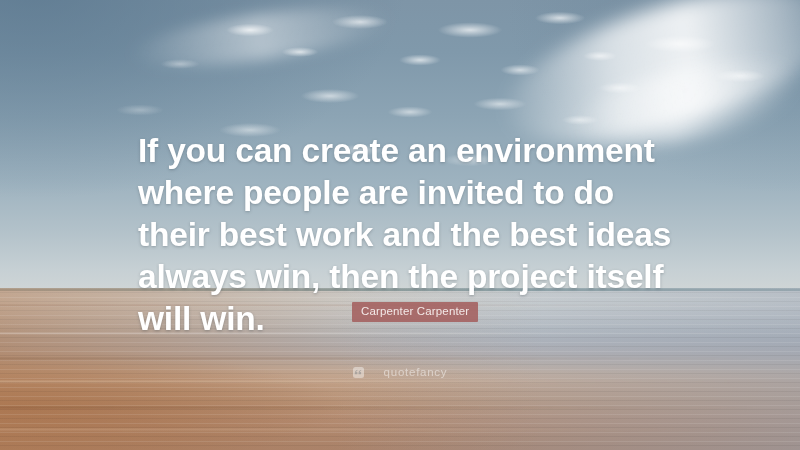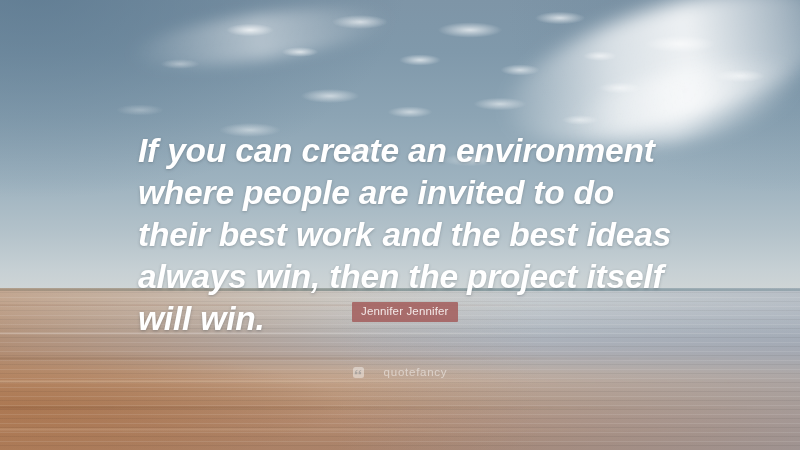--- a/index.html
+++ b/index.html
@@ -154,21 +154,20 @@
   .quote {
     position:absolute;
     left:138px; top:130px;
     width:545px;
     color:#ffffff;
     font-size:33.5px;
     font-weight:bold;
     line-height:42px;
     letter-spacing:-0.2px;
     text-shadow:0 1px 3px rgba(60,70,80,.34);
-    font-style:italic;
   }
 
   .author-badge {
     position:absolute;
     left:352px; top:302px;
     padding:3px 9px 4px;
     background:rgba(164,96,94,.88);
     color:#f3e9e8;
     font-size:11.5px;
     font-weight:normal;
@@ -215,21 +214,21 @@
 
   <div class="sea"></div>
   <div class="sea-warm-left"></div>
   <div class="sea-cool-right"></div>
   <div class="streaks"></div>
   <div class="streaks-strong"></div>
   <div class="sea-filmgrain"></div>
 
   <div class="quote">If you can create an environment where people are invited to do their best work and the best ideas always win, then the project itself will win.</div>
 
-  <div class="author-badge">Jennifer Jennifer</div>
+  <div class="author-badge">Carpenter Carpenter</div>
 
   <div class="watermark">
     <span class="wm-icon">
       <svg width="8" height="8" viewBox="0 0 8 8" aria-hidden="true">
         <path d="M0.8 5.4 C0.8 3.4 1.9 2.1 3.4 1.7 L3.6 2.5 C2.8 2.8 2.3 3.3 2.2 3.9 L3.4 3.9 L3.4 6.3 L0.8 6.3 Z
                  M4.5 5.4 C4.5 3.4 5.6 2.1 7.1 1.7 L7.3 2.5 C6.5 2.8 6.0 3.3 5.9 3.9 L7.1 3.9 L7.1 6.3 L4.5 6.3 Z" fill="#9aa7b0"></path>
       </svg>
     </span>
     <span class="wm-text">quotefancy</span>
   </div>

